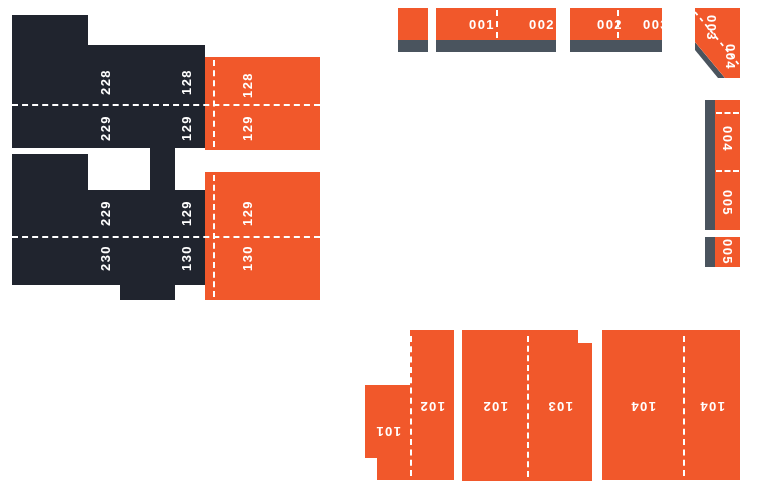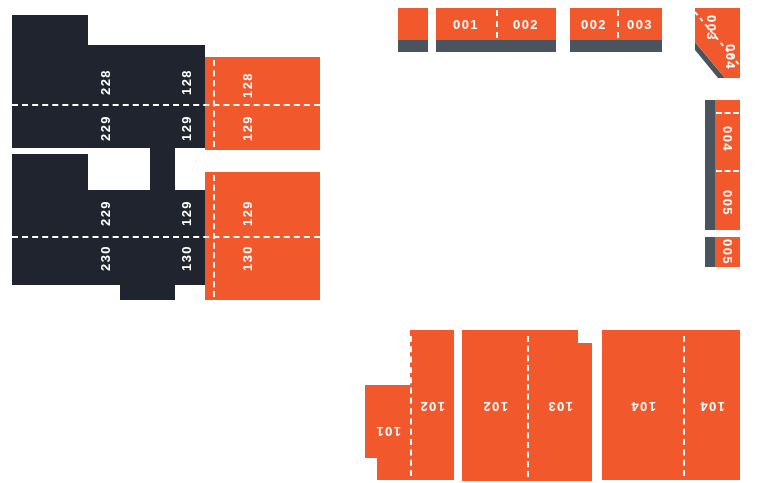--- a/index.html
+++ b/index.html
@@ -20,21 +20,21 @@
   .lbl{
     position:absolute;
     color:#fff;
     font-size:13px;
     font-weight:700;
     letter-spacing:1.5px;
     line-height:1;
     white-space:nowrap;
     transform:translate(-50%,-50%);
   }
-  .rot0{transform:translate(-50%,-50%) rotate(0deg);}
+  .rot0{transform:translate(-50%,-50%) rotate(0deg);margin-left:16px;}
   .rot90{transform:translate(-50%,-50%) rotate(90deg);}
   .rotm90{transform:translate(-50%,-50%) rotate(-90deg);}
   .rot180{transform:translate(-50%,-50%) rotate(180deg);}
 </style>
 </head>
 <body>
 
 <div class="stage">
 
   <div class="blk dark" style="left:12px;top:15px;width:76px;height:133px"></div>

